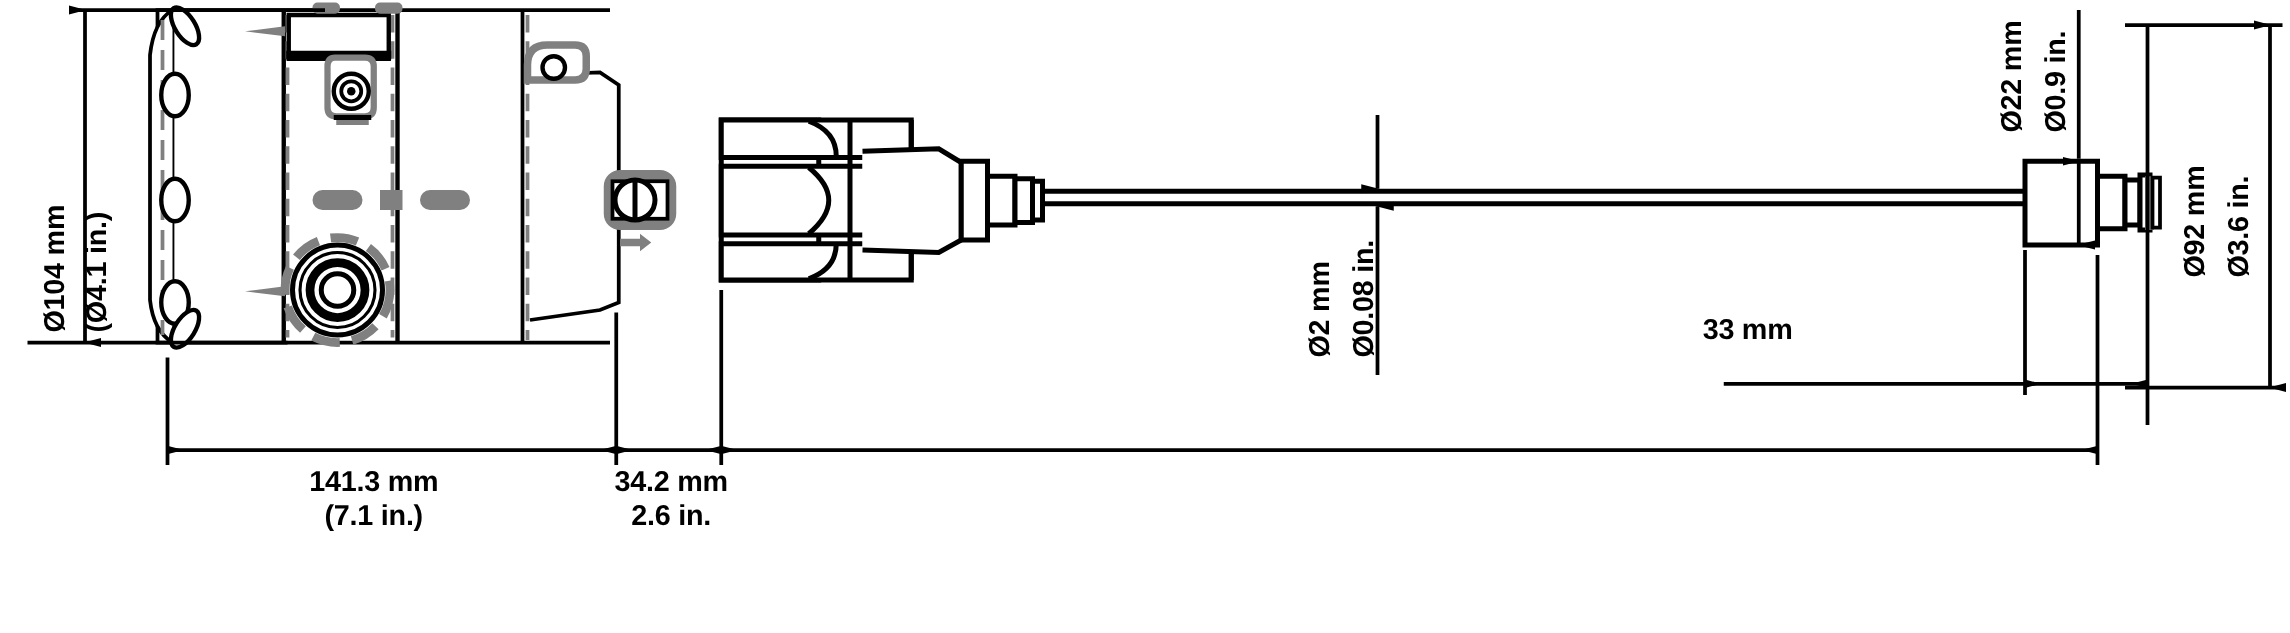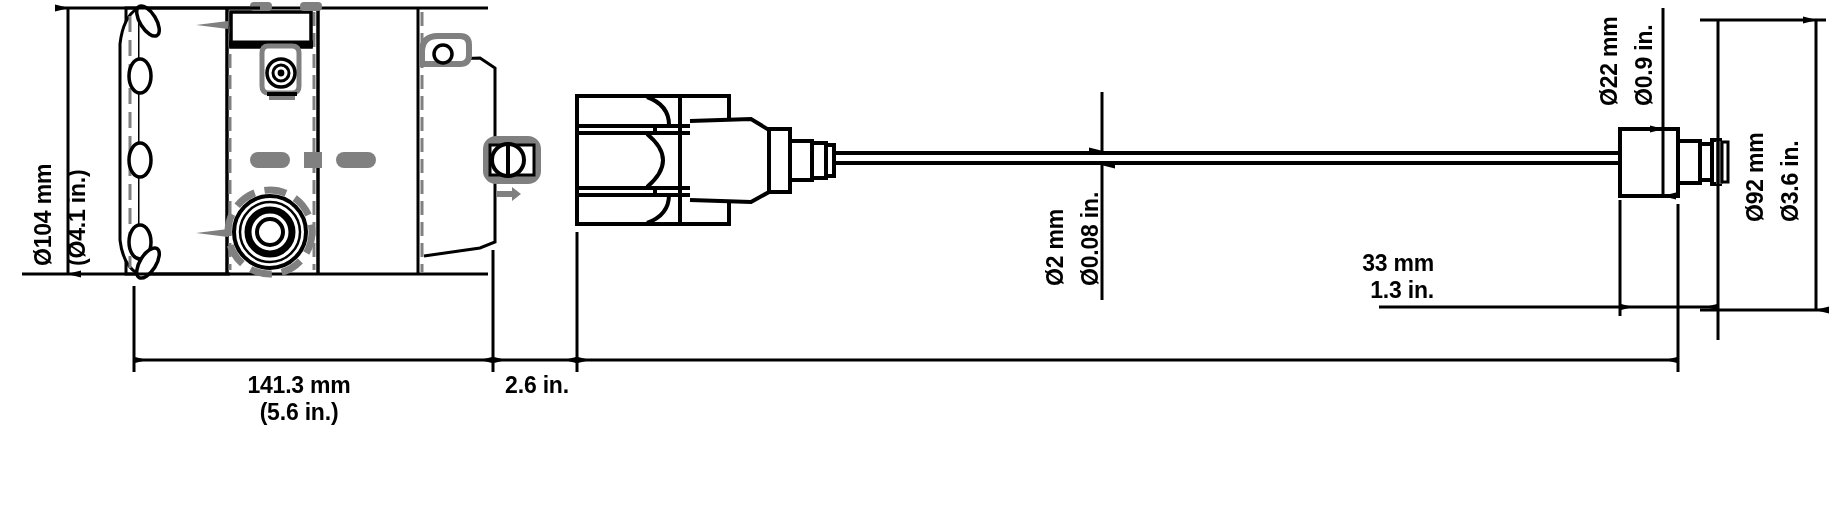--- a/index.html
+++ b/index.html
@@ -210,24 +210,25 @@
 
 <div class="dimtxt vert" style="left:30px; top:266px;">
   <span>Ø104 mm</span>
 </div>
 <div class="dimtxt vert" style="left:64px; top:266px;">
   <span>(Ø4.1 in.)</span>
 </div>
 
 <div class="dimtxt ctr" style="left:184px; top:372px; width:230px;">
   <div>141.3 mm</div>
-  <div>(5.6 in.)</div>
+  <div>(7.1 in.)</div>
 </div>
 
 <div class="dimtxt ctr" style="left:452px; top:372px; width:170px;">
+  <div>34.2 mm</div>
   <div>2.6 in.</div>
 </div>
 
 
 <div class="dimtxt vert" style="left:1042px; top:286px;">
   <span>Ø2 mm</span>
 </div>
 <div class="dimtxt vert" style="left:1077px; top:286px;">
   <span>Ø0.08 in.</span>
 </div>
@@ -241,16 +242,15 @@
 
 <div class="dimtxt vert" style="left:1742px; top:222px;">
   <span>Ø92 mm</span>
 </div>
 <div class="dimtxt vert" style="left:1777px; top:222px;">
   <span>Ø3.6 in.</span>
 </div>
 
 <div class="dimtxt" style="left:1274px; top:250px; width:160px;text-align:right;">
   <div>33 mm</div>
-  <div>1.3 in.</div>
 </div>
 
 </div>
 
 </body></html>

